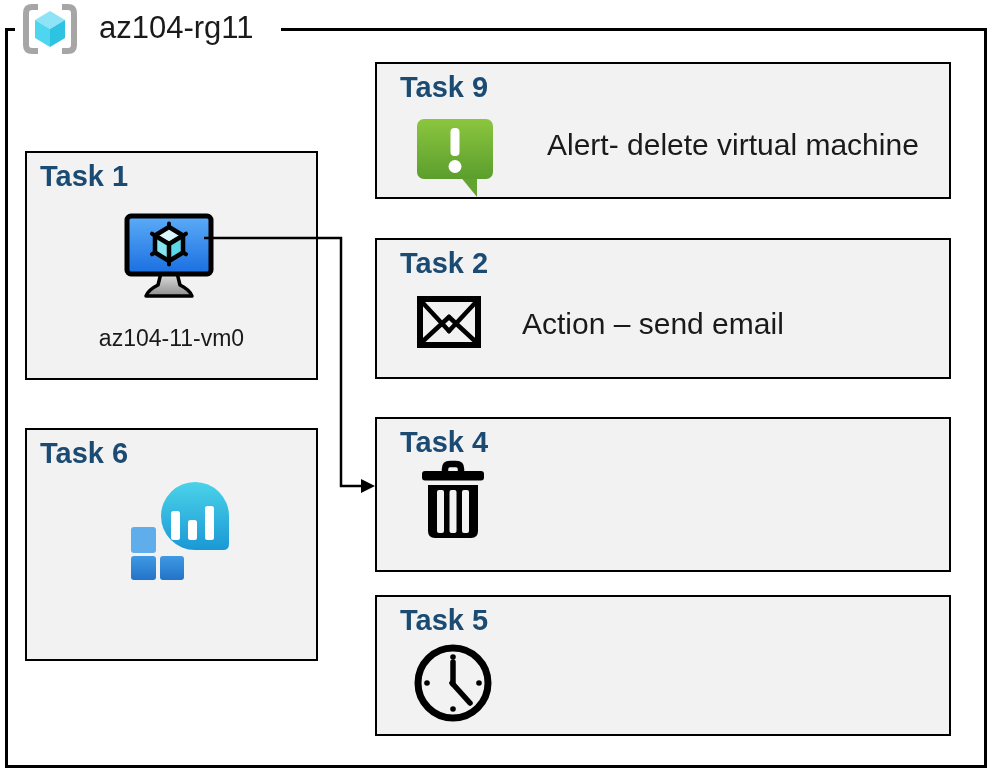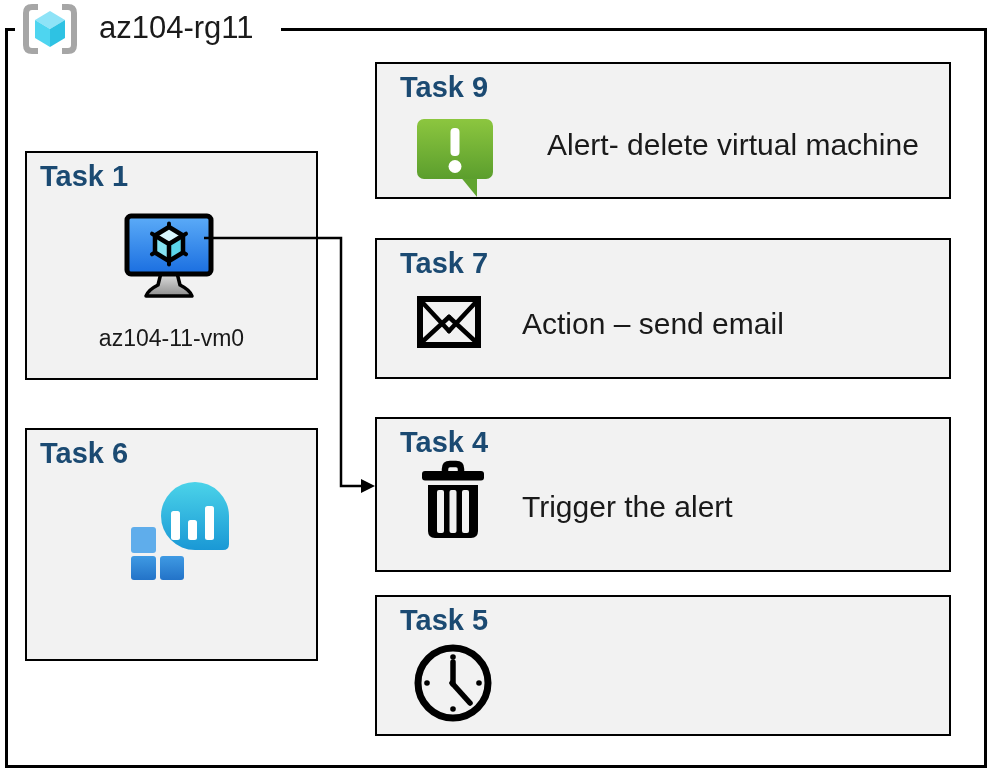--- a/index.html
+++ b/index.html
@@ -102,21 +102,21 @@
     </defs>
     <polygon points="45,62 63,62 63,84" fill="#61A430"></polygon>
     <rect x="3" y="6" width="76" height="60" rx="7" fill="url(#alertGrad)"></rect>
     <rect x="36.5" y="15" width="9" height="28" rx="4" fill="#ffffff"></rect>
     <circle cx="41" cy="53.5" r="6.5" fill="#ffffff"></circle>
   </svg>
   <div class="task-desc" style="top:81px;margin-left:25px;">Alert- delete virtual machine</div>
 </div>
 
 <div class="task-box" style="left:375px; top:238px; width:576px; height:141px;">
-  <div class="task-title" style="left:23px; top:7px;">Task 7</div>
+  <div class="task-title" style="left:23px; top:7px;">Task 2</div>
   <svg class="icon" style="left:40px; top:56px;" width="64" height="52" viewBox="0 0 64 52">
     <rect x="3" y="3" width="58" height="46" fill="#F2F2F2" stroke="#000" stroke-width="6"></rect>
     <g stroke="#000" stroke-width="4.5" stroke-linecap="round">
       <line x1="5" y1="6" x2="32" y2="35"></line>
       <line x1="59" y1="6" x2="32" y2="35"></line>
       <line x1="5" y1="46" x2="32" y2="21"></line>
       <line x1="59" y1="46" x2="32" y2="21"></line>
     </g>
   </svg>
   <div class="task-desc" style="top:84px;">Action – send email</div>
@@ -125,21 +125,20 @@
 <div class="task-box" style="left:375px; top:417px; width:576px; height:155px;">
   <div class="task-title" style="left:23px; top:7px;">Task 4</div>
   <svg class="icon" style="left:44px; top:41px;" width="64" height="82" viewBox="0 0 64 82">
     <path d="M24 11 V9 Q24 4 29 4 H35 Q40 4 40 9 V11" stroke="#000" stroke-width="6.5" fill="none"></path>
     <rect x="1" y="11" width="62" height="9.5" rx="3" fill="#000"></rect>
     <path d="M7 25 H57 V71 Q57 78 50 78 H14 Q7 78 7 71 Z" fill="#000"></path>
     <rect x="16" y="30" width="7" height="43" rx="2" fill="#F2F2F2"></rect>
     <rect x="28.5" y="30" width="7" height="43" rx="2" fill="#F2F2F2"></rect>
     <rect x="41" y="30" width="7" height="43" rx="2" fill="#F2F2F2"></rect>
   </svg>
-  <div class="task-desc" style="top:88px;">Trigger the alert</div>
 </div>
 
 <div class="task-box" style="left:375px; top:595px; width:576px; height:141px;">
   <div class="task-title" style="left:23px; top:7px;">Task 5</div>
   <svg class="icon" style="left:36px; top:46px;" width="80" height="80" viewBox="0 0 80 80">
     <circle cx="40" cy="40" r="35" fill="none" stroke="#000" stroke-width="7"></circle>
     <circle cx="40" cy="14" r="2.8" fill="#000"></circle>
     <circle cx="66" cy="40" r="2.8" fill="#000"></circle>
     <circle cx="40" cy="66" r="2.8" fill="#000"></circle>
     <circle cx="14" cy="40" r="2.8" fill="#000"></circle>

